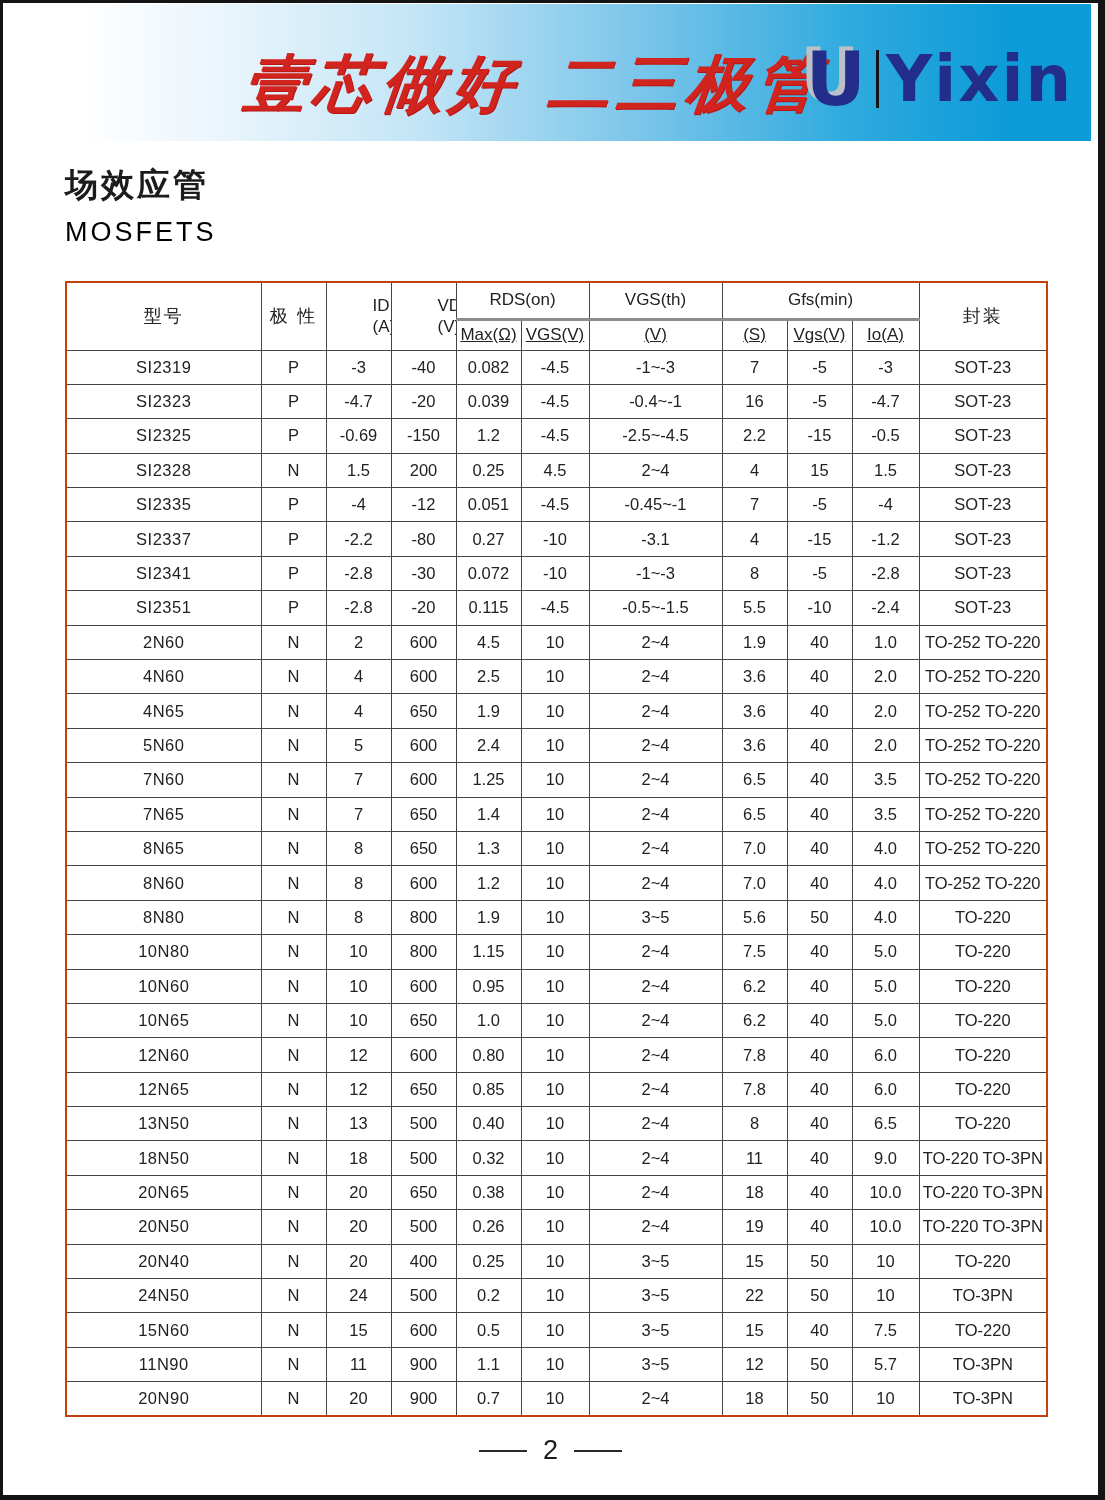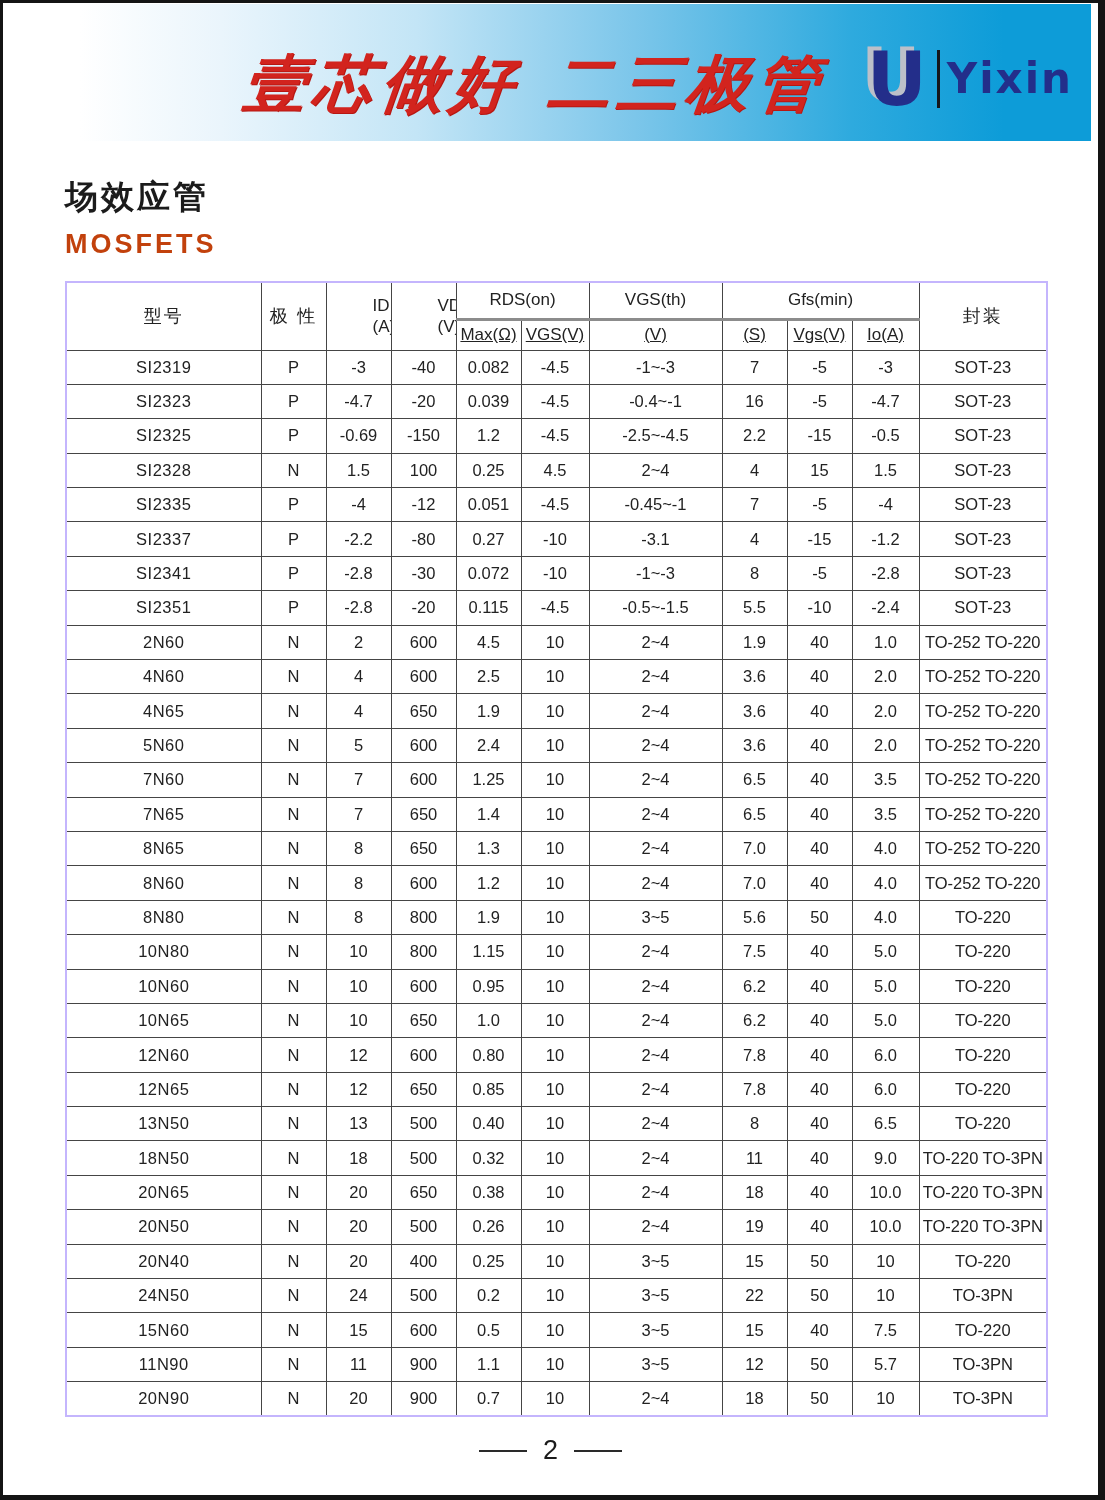--- a/index.html
+++ b/index.html
@@ -34,43 +34,43 @@
   }
   .logo {
     position:absolute; right:18px; top:30px; height:90px;
     display:flex; align-items:center;
   }
   .logo-u { position:relative; font-size:74px; font-weight:800; line-height:1;
             font-family:"DejaVu Sans",sans-serif; }
   .logo-u .u-back { position:absolute; left:-6px; top:-4px; color:#bcc0c9; }
   .logo-u .u-front { position:relative; color:#232e8a; }
   .logo-bar { width:3px; height:58px; background:#15161a; margin:0 7px 0 10px; }
-  .logo-text { font-size:42px; font-weight:800; color:#232e8a; letter-spacing:2px;
+  .logo-text { font-size:64px; font-weight:800; color:#232e8a; letter-spacing:2px;
                line-height:1; font-family:"DejaVu Sans",sans-serif; }
 
   
   .section-title {
-    position:absolute; left:62px; top:172px;
+    position:absolute; left:62px; top:160px;
   }
   .title-cn { font-size:33px; font-weight:bold; color:#1b1b1b; letter-spacing:3px;
               font-family:"DejaVu Sans","Liberation Sans",sans-serif; }
-  .title-en { font-size:27px; font-weight:bold; color:#c2410c; letter-spacing:3px;
+  .title-en { font-size:27px; font-weight:normal; color:#000000; letter-spacing:3px;
               margin-top:9px; }
 
   
   table.mosfets {
     position:absolute; left:62px; top:278px; width:981px;
     border-collapse:collapse; table-layout:fixed;
     font-size:16.5px; color:#222;
   }
   table.mosfets th, table.mosfets td {
     border:1px solid #454545; text-align:center; vertical-align:middle;
     padding:0 2px; font-weight:normal; overflow:hidden; white-space:nowrap;
   }
-  table.mosfets { border:2px solid #c4b5fd; }
+  table.mosfets { border:2px solid #c2410c; }
   table.mosfets thead tr.grp-row th { height:37px; }
   table.mosfets thead tr.sub-row th { height:31px;text-decoration:underline; }
   table.mosfets thead th.grp { border-bottom:3px solid #8c8c8c; }
   table.mosfets thead th { font-size:17px; }
   table.mosfets thead th.cn { font-size:18px; letter-spacing:2px;
               font-family:"DejaVu Sans","Liberation Sans",sans-serif; }
   table.mosfets tbody tr { height:34.4px;padding-left:20px; }
   table.mosfets tbody td:first-child { letter-spacing:0.5px; }
   .two-line div { line-height:1.25;margin-left:44px; }
 
@@ -181,21 +181,21 @@
           <td>-2.5~-4.5</td>
           <td>2.2</td>
           <td>-15</td>
           <td>-0.5</td>
           <td>SOT-23</td>
         </tr>
         <tr>
           <td>SI2328</td>
           <td>N</td>
           <td>1.5</td>
-          <td>100</td>
+          <td>200</td>
           <td>0.25</td>
           <td>4.5</td>
           <td>2~4</td>
           <td>4</td>
           <td>15</td>
           <td>1.5</td>
           <td>SOT-23</td>
         </tr>
         <tr>
           <td>SI2335</td>

